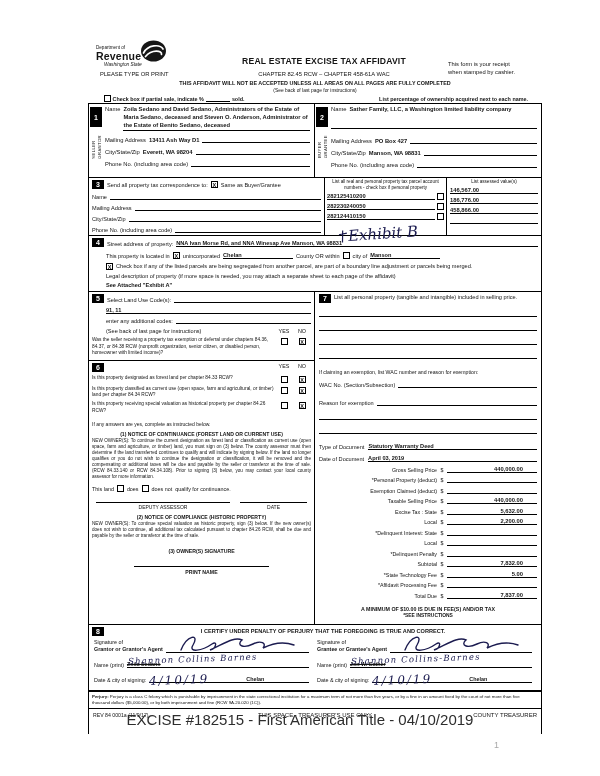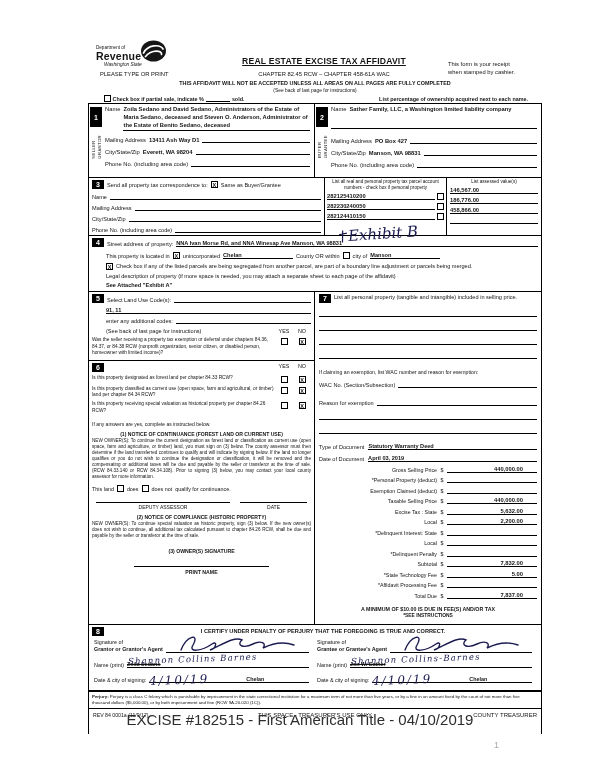--- a/index.html
+++ b/index.html
@@ -9,21 +9,21 @@
 
   
   .hdr { display:flex; align-items:flex-end; }
   .logo { width:112px; position:relative; padding-left:8px; }
   .logo .dep { font-size:4.6px; }
   .logo .rev { font-size:10.5px; font-weight:bold; letter-spacing:.2px; }
   .logo .ws  { font-size:4.8px; font-style:italic; margin-left:8px; }
   .logo svg  { position:absolute; left:52px; top:-5px; }
   .t-or-p { font-size:5.8px; margin-top:4px; padding-left:4px; }
   .hmid { flex:1; text-align:center; }
-  .title { font-size:8.6px; font-weight:bold; margin-top:10px; letter-spacing:.2px;text-decoration:underline; }
+  .title { font-size:8.6px; font-weight:bold; margin-top:10px; letter-spacing:.2px; }
   .chapter { font-size:5.8px; margin-top:5px; }
   .hright { width:94px; font-size:5.8px; margin-top:11px; line-height:1.5; }
   .notice { text-align:center; font-size:5.4px; font-weight:bold; margin-top:3px; }
   .seeback { text-align:center; font-size:4.9px; margin-top:2px; }
   .partial { display:flex; align-items:flex-end; font-size:5.4px; font-weight:bold; margin:2px 0 1px 16px; }
   .partial .mini-line { width:24px; border-bottom:1px solid #000; margin:0 2px; }
   .partial .gap { flex:1; }
 
   
   .cb { display:inline-block; width:7px; height:7px; border:1px solid #000; font:bold 5.5px/6.5px "Liberation Sans",sans-serif; text-align:center; background:#fff; vertical-align:-1px; flex:none; }

